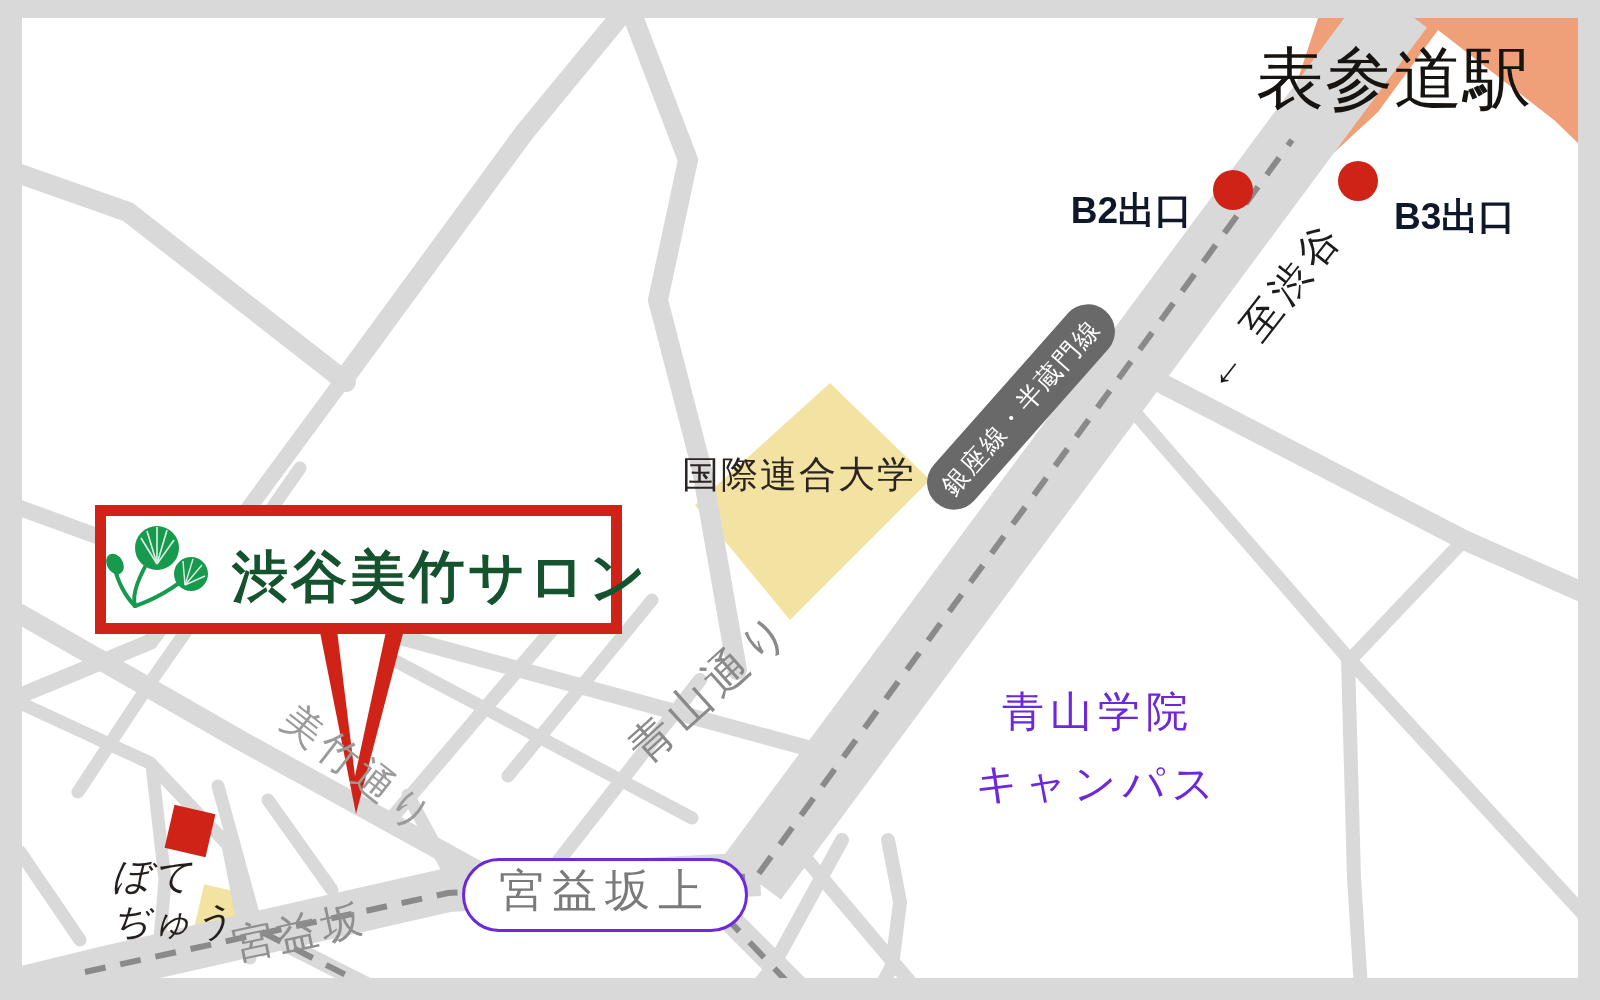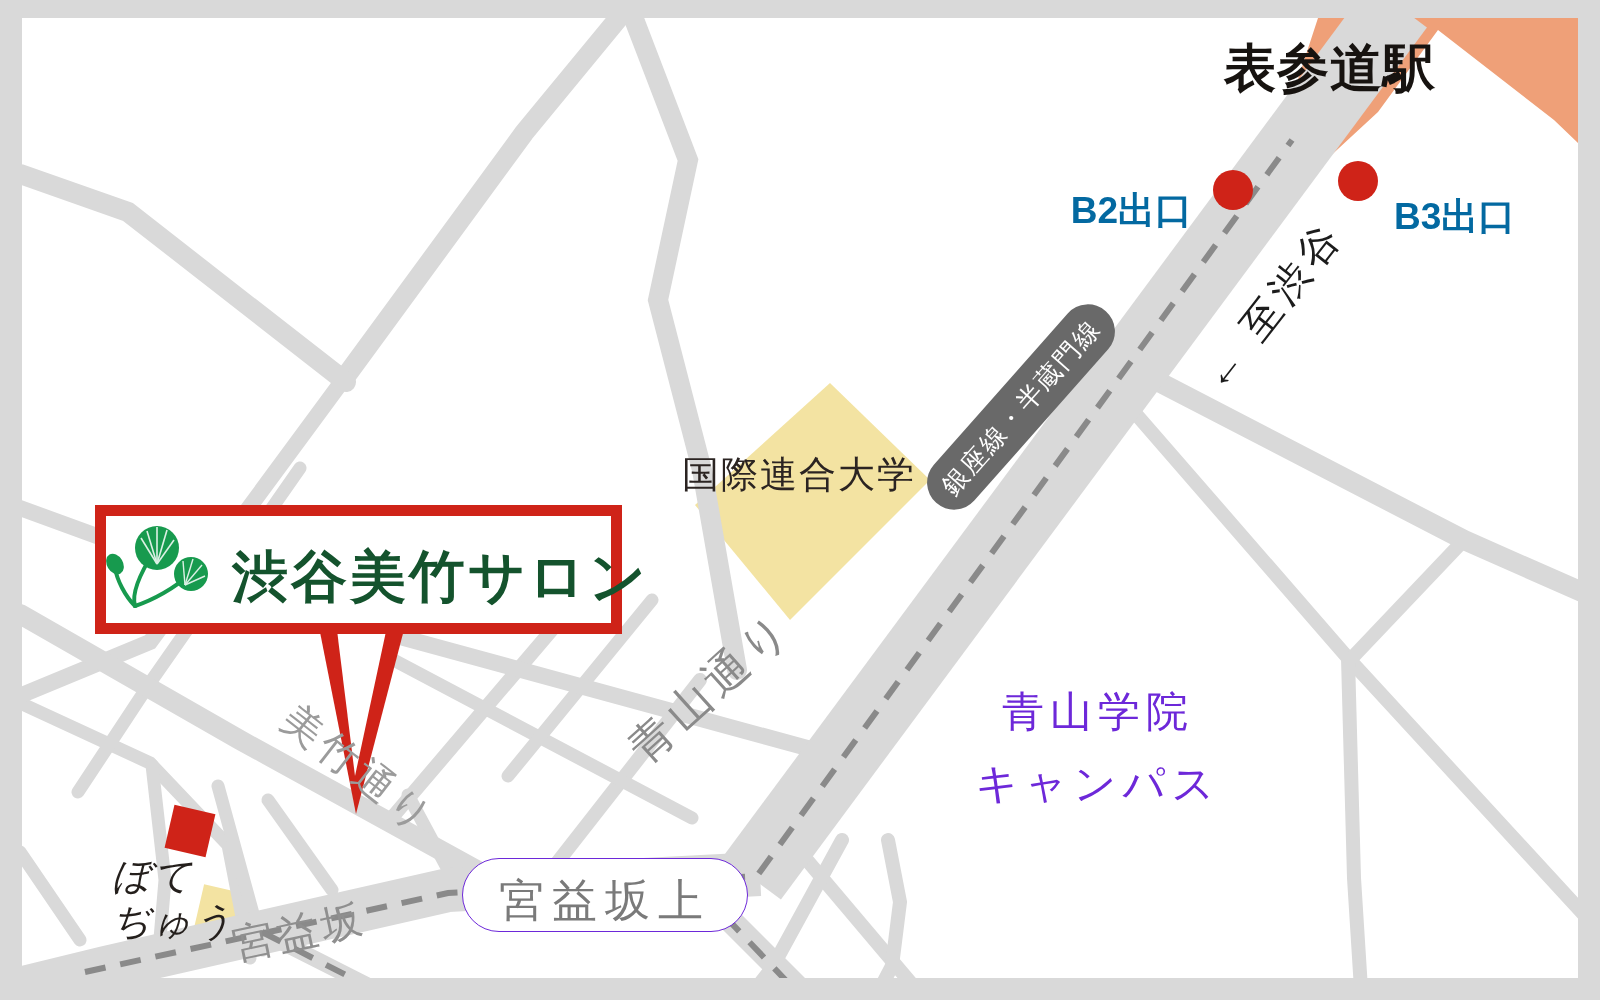--- a/index.html
+++ b/index.html
@@ -10,35 +10,35 @@
     --dash-gray:#8a8a8a;
     --badge-gray:#696969;
     --label-gray:#8f8f8f;
     --text-dark:#241f1c;
   }
   html,body{margin:0;padding:0;}
   body{font-family:"Liberation Sans","DejaVu Sans",sans-serif;background:#fff;}
   #stage{position:relative;width:1600px;height:1000px;background:var(--road-gray);overflow:hidden;}
   #mapsvg{position:absolute;left:0;top:0;}
   .lbl{position:absolute;white-space:nowrap;}
-  .station-name{left:1224px;top:34px;width:340px;font-size:52px;font-weight:700;color:#171310;letter-spacing:1px;}
-  .exit-lbl{font-size:37px;font-weight:bold;color:#0369a1;}
+  .station-name{left:1256px;top:34px;width:340px;font-size:68px;font-weight:400;color:#171310;letter-spacing:1px;}
+  .exit-lbl{font-size:37px;font-weight:bold;color:#0f172a;}
   .exit-b2{left:1020px;top:186px;width:172px;text-align:right;}
   .exit-b3{left:1394px;top:192px;}
   .to-shibuya{left:1172px;top:278px;font-size:40px;color:#1c1c1c;letter-spacing:6px;transform:rotate(-52deg);transform-origin:center;}
   .ginza-badge{left:893px;top:380px;width:256px;height:54px;background:var(--badge-gray);border-radius:27px;
     transform:rotate(-48.5deg);display:flex;align-items:center;justify-content:center;
     color:#fff;font-size:26px;letter-spacing:2px;}
   .aoyama-lbl{left:610px;top:658px;font-size:44px;color:#8a8a8a;letter-spacing:6px;transform:rotate(-42deg);}
   .kokuren-lbl{left:682px;top:450px;font-size:37px;color:#2b2422;letter-spacing:2px;}
   .aogaku-lbl{left:958px;top:676px;width:280px;text-align:center;font-size:42px;color:#6d28d9;letter-spacing:6px;line-height:1.72;}
   .mitake-lbl{left:268px;top:742px;font-size:40px;color:#9b9b9b;letter-spacing:5px;transform:rotate(38deg);}
   .miyamasu-lbl{left:232px;top:905px;font-size:41px;color:var(--label-gray);letter-spacing:4px;transform:rotate(-12deg);}
-  .miyamasu-ue{left:462px;top:858px;width:286px;height:74px;background:#fff;border:1px solid #6d28d9;border-radius:40px;
-    box-sizing:border-box;display:flex;align-items:flex-end;justify-content:center;
+  .miyamasu-ue{left:462px;top:858px;width:286px;height:74px;background:#fff;border:3px solid #6d28d9;border-radius:40px;
+    box-sizing:border-box;display:flex;align-items:flex-start;justify-content:center;
     font-size:45px;color:#7a7a7a;letter-spacing:8px;}
   .botejyu-lbl{left:112px;top:854px;font-size:38px;color:var(--text-dark);line-height:1.18;letter-spacing:2px;font-style:italic;}
   .dot{position:absolute;width:40px;height:40px;border-radius:50%;background:var(--accent-red);}
   .dot-b2{left:1213px;top:170px;}
   .dot-b3{left:1338px;top:161px;}
   .salon-box{position:absolute;left:95px;top:505px;width:527px;height:129px;background:#fff;
     border:11px solid var(--accent-red);box-sizing:border-box;}
   .salon-name{left:232px;top:540px;font-size:56px;font-weight:bold;color:#14532d;letter-spacing:3px;
     font-family:"Liberation Serif","DejaVu Serif",serif;}
 </style>

